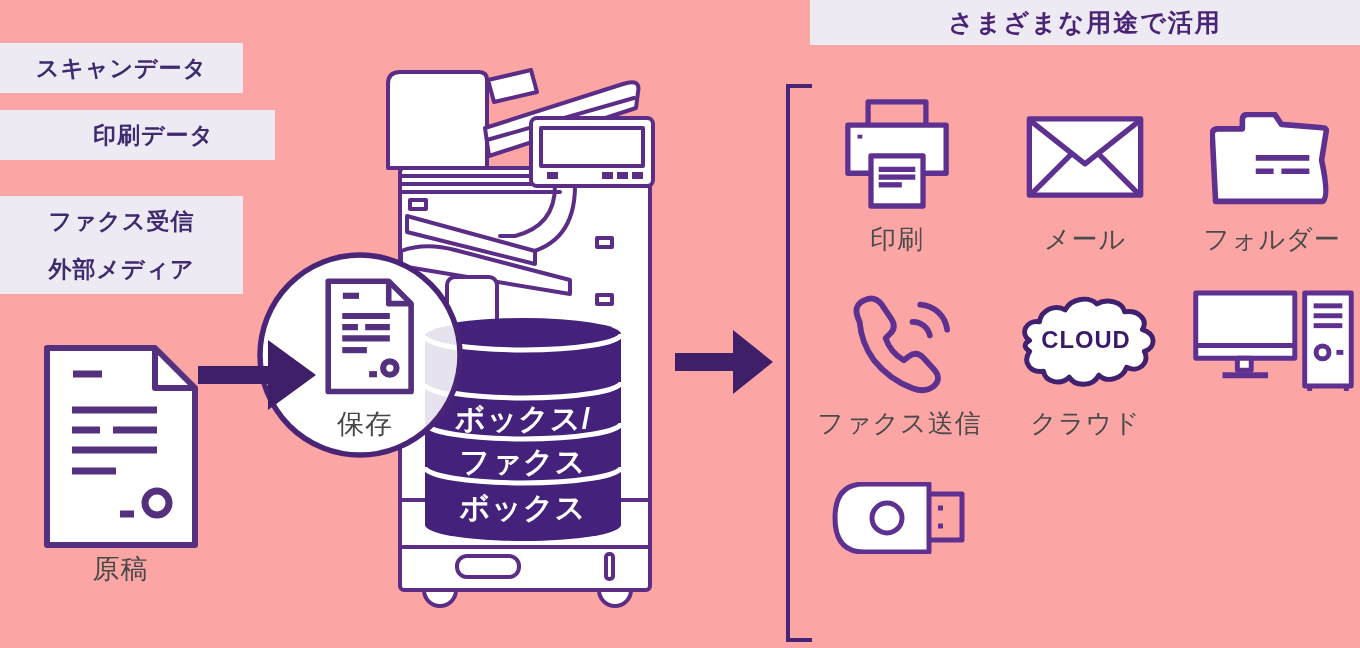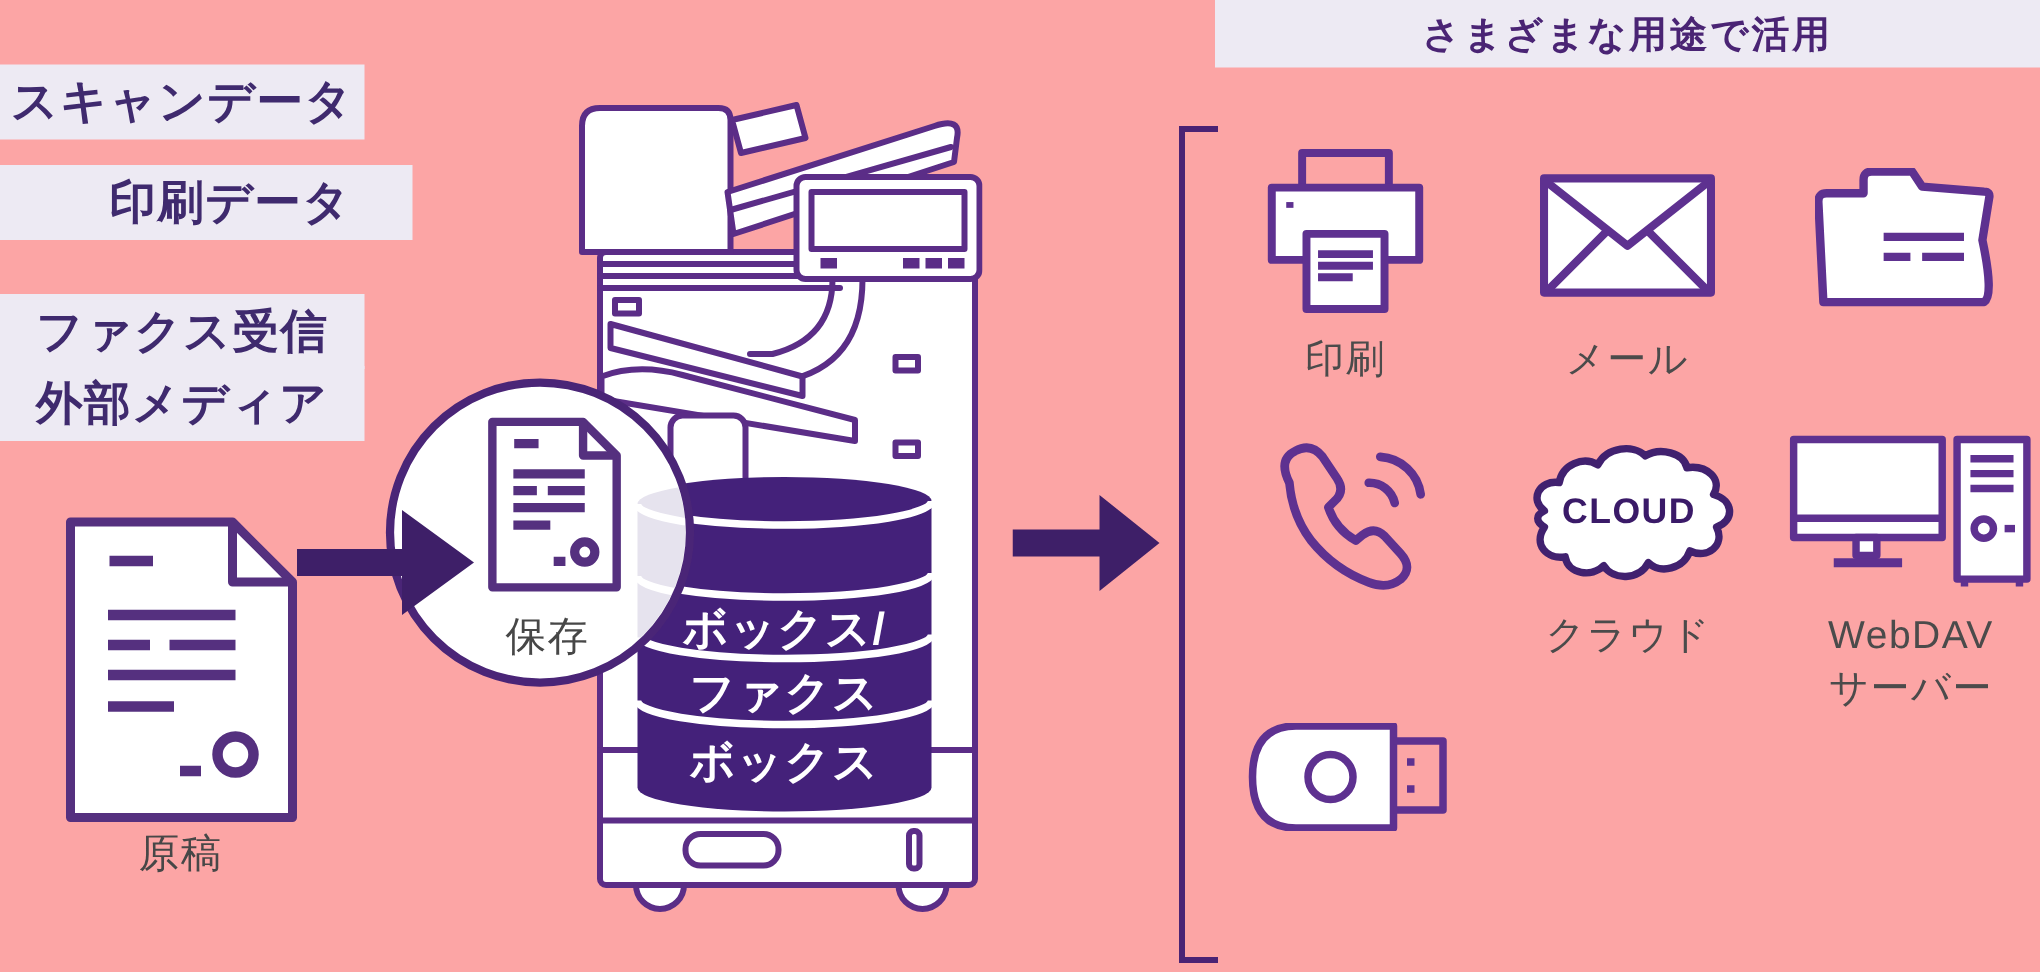--- a/index.html
+++ b/index.html
@@ -1,21 +1,21 @@
 <!DOCTYPE html>
 <html><head>
 <meta charset="utf-8">
 <style>
   html,body{margin:0;padding:0;background:#fff;}
   #canvas{position:relative;width:1360px;height:648px;background:#fca5a5;overflow:hidden;
           font-family:"Liberation Sans","DejaVu Sans",sans-serif;}
   .abs{position:absolute;}
   .src-bar{position:absolute;left:0;width:243px;height:50px;background:#edeaf3;
            display:flex;align-items:center;justify-content:center;}
-  .src-bar span{font-size:31px;font-weight:bold;color:#3f2a6e;letter-spacing:1px;}
+  .src-bar span{font-size:23px;font-weight:bold;color:#3f2a6e;letter-spacing:1px;}
   .title-bar{position:absolute;left:810px;top:0;width:550px;height:45px;background:#edeaf3;
              display:flex;align-items:center;justify-content:center;}
   .title-bar span{font-size:25px;font-weight:bold;color:#4a2474;letter-spacing:2px;}
   .glabel{position:absolute;text-align:center;font-size:27px;color:#474747;
           font-weight:500;letter-spacing:1px;}
   .usage-item{position:absolute;display:flex;flex-direction:column;align-items:center;}
   .icon-box{display:flex;align-items:flex-end;justify-content:center;width:100%;text-align:center;}
   .ulabel{margin-top:12px;font-size:26px;color:#4b4b4b;font-weight:500;
           letter-spacing:1px;text-align:center;line-height:1.35;}
   .bracket{position:absolute;left:786px;top:84px;width:26px;height:558px;
@@ -209,32 +209,34 @@
   <div class="usage-item" style="left:1192px;top:92px;width:160px;">
     <div class="icon-box" style="height:118px;">
       <svg width="125" height="94" viewBox="0 0 112 84" style="margin-bottom:4px;">
         <g stroke="#5e3190" stroke-width="5" fill="none" stroke-linejoin="round">
           <path d="M5,80 L2,20 Q2,15 7,15 L29,15 L29,7 Q29,2 34,2 L58,2 L64,11 L101,14 Q105,14 104,18 L100,43 Q107,76 101,80 Z" fill="#fff"></path>
           <path d="M41,41 H89"></path>
           <path d="M41,53 H57 M64,53 H89"></path>
         </g>
       </svg>
     </div>
+    <div class="ulabel">フォルダー</div>
   </div>
 
   <div class="usage-item" style="left:802px;top:288px;width:195px;">
     <div class="icon-box" style="height:106px;">
       <svg width="106" height="101" viewBox="0 0 110 105">
         <g stroke="#5e3190" stroke-width="6" fill="none" stroke-linejoin="round" stroke-linecap="round">
           <path d="M13,30 Q5,14 17,8 Q28,2 36,12 L46,27 Q52,36 44,43 L40,47 Q45,62 59,70 L64,66 Q72,60 79,67 L90,79 Q99,89 90,97 Q81,104 68,99 Q44,90 28,70 Q15,53 13,30 Z"></path>
           <path d="M68,30 A18,18 0 0 1 86,44"></path>
           <path d="M76,12 A30,30 0 0 1 104,38"></path>
         </g>
       </svg>
     </div>
+    <div class="ulabel">ファクス送信</div>
   </div>
 
   <div class="usage-item" style="left:1003px;top:288px;width:165px;">
     <div class="icon-box" style="height:106px;">
       <svg width="152" height="94" viewBox="0 0 150 95" style="margin-bottom:4px;">
         <path d="M18,45 C8,38 14,24 28,26 C30,14 44,8 54,14 C60,2 78,0 86,8 C96,2 112,6 114,16 C128,14 138,24 132,34 C146,38 146,52 134,56 C140,68 128,78 116,72 C112,84 96,88 88,80 C82,92 64,92 58,82 C50,90 34,88 32,76 C20,78 10,68 18,56 C12,52 12,48 18,45 Z" fill="#fff" stroke="#41216f" stroke-width="5" stroke-linejoin="round"></path>
         <text x="75" y="53" text-anchor="middle" font-size="24" font-weight="600" fill="#3a1a68" letter-spacing="1" font-family="Liberation Sans, DejaVu Sans, sans-serif">CLOUD</text>
       </svg>
     </div>
     <div class="ulabel">クラウド</div>
@@ -253,22 +255,20 @@
             <path d="M122,16 H151"></path>
               <path d="M122,26 H151"></path>
               <path d="M122,36 H151"></path>
             <circle cx="131" cy="63" r="6.5"></circle>
             <path d="M145,63 h7"></path>
             <path d="M118,97 v5 M155,97 v5"></path>
           </g>
         </g>
       </svg>
     </div>
-    <div class="ulabel"><span>WebDAV</span><br>
-      <span>サーバー</span></div>
   </div>
 
   <div class="usage-item" style="left:812px;top:478px;width:175px;">
     <div class="icon-box" style="height:76px;">
       <svg width="135" height="72" viewBox="0 0 135 72">
         <g stroke="#5e3190" stroke-width="5" fill="#fff" stroke-linejoin="round">
           <path d="M32,2 H97 V70 H32 Q3,70 3,36 Q3,2 32,2 Z"></path>
           <circle cx="55" cy="36" r="15" fill="none"></circle>
           <path d="M97,12 H130 V58 H97" fill="none"></path>
           <path d="M106,26 h5 M106,44 h5" fill="none"></path>

